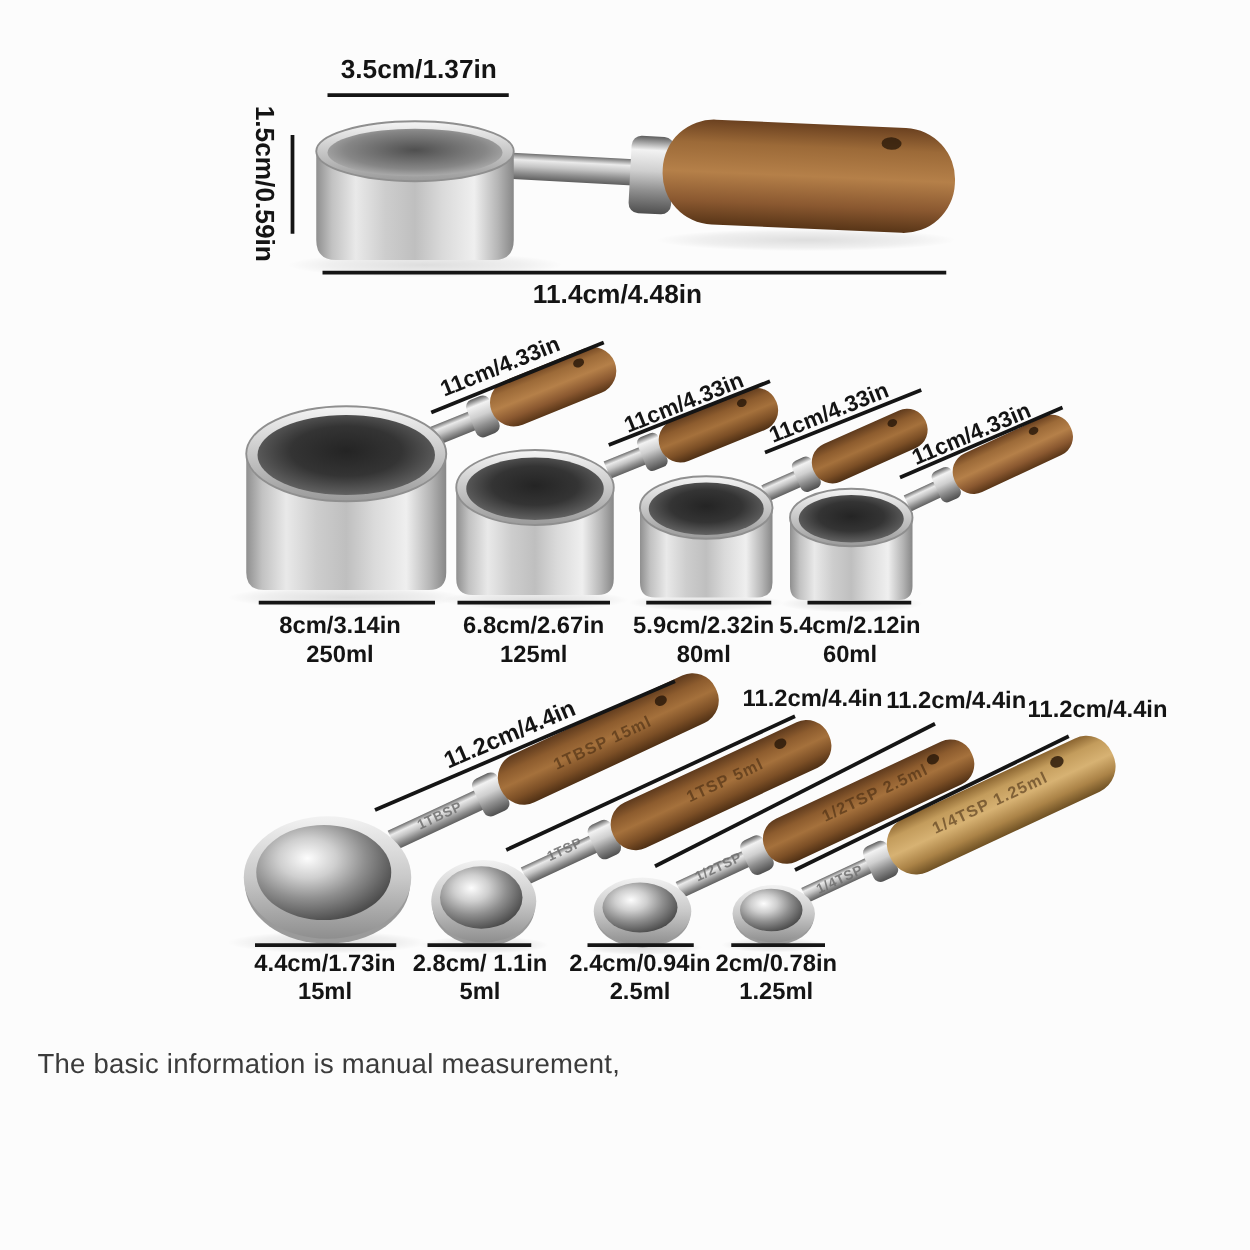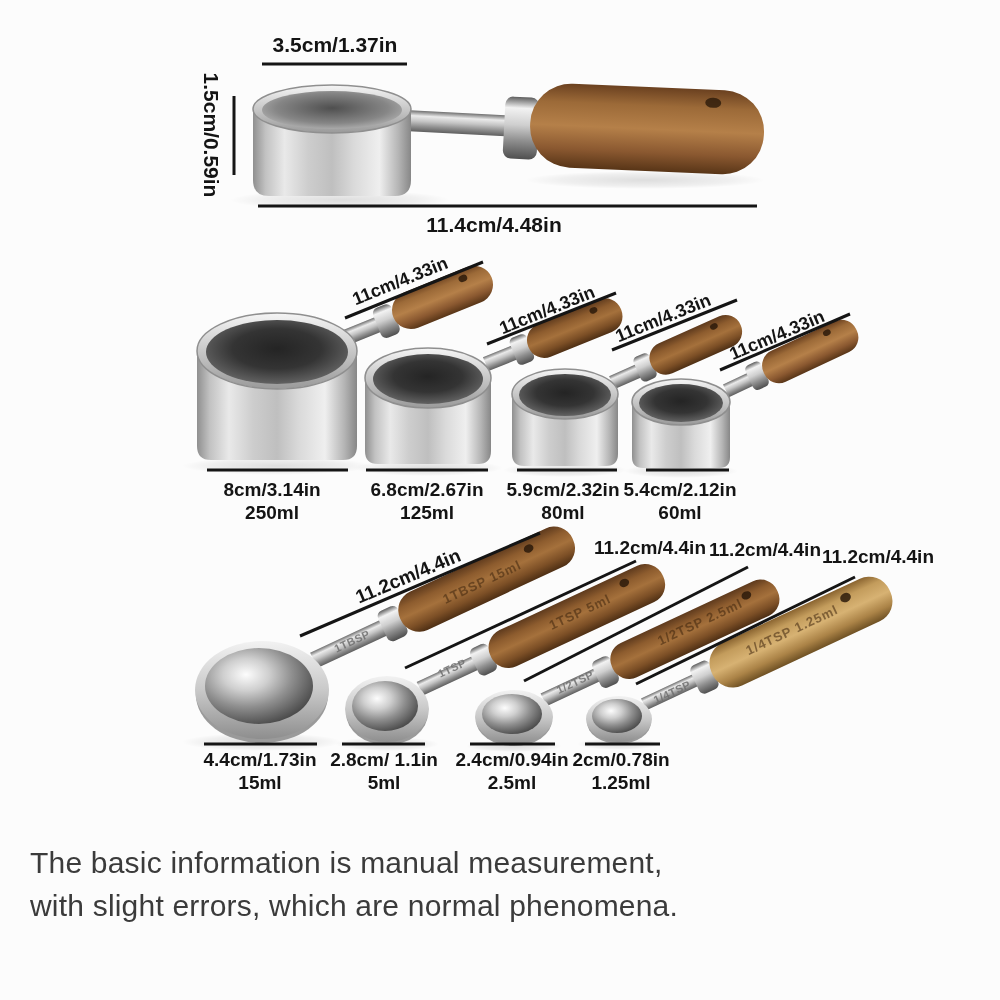--- a/index.html
+++ b/index.html
@@ -1,26 +1,26 @@
 <!DOCTYPE html>
 <html><head>
 <meta charset="utf-8">
 <style>
   html,body{margin:0;padding:0;}
   body{width:1000px;height:1000px;position:relative;overflow:hidden;background:#fcfcfc;
        font-family:"Liberation Sans",sans-serif;}
-  #stage{position:absolute;left:0;top:0;width:1000px;height:840px;}
+  #stage{position:absolute;left:0;top:12px;width:1000px;height:840px;}
   svg{position:absolute;left:0;top:0;}
   .lbl{position:absolute;transform:translate(-50%,-50%) rotate(var(--r,0deg));
        font-weight:bold;color:#141414;white-space:nowrap;line-height:1;}
   .fs21{font-size:21px;} .fs19{font-size:19px;} .fs18{font-size:18px;}
   .engrave{position:absolute;transform:translate(-50%,-50%) rotate(var(--r,0deg));
        font-size:13px;font-weight:bold;letter-spacing:1px;color:rgba(62,36,12,0.55);white-space:nowrap;}
   .engrave.metal{font-size:11px;color:rgba(110,110,110,0.85);letter-spacing:.5px;}
-  .para{position:absolute;font-size:30px;letter-spacing:.2px;color:#3b3b3b;white-space:nowrap;font-weight:400;margin-top:20px;}
+  .para{position:absolute;font-size:22px;letter-spacing:.2px;color:#3b3b3b;white-space:nowrap;font-weight:400;}
 </style>
 </head>
 <body>
 
 <div id="stage">
 
 <svg width="1000" height="1000" viewBox="0 0 1000 1000">
   <defs>
     <linearGradient id="steelH" x1="0" y1="0" x2="1" y2="0">
       <stop offset="0" stop-color="#8f8f8f"></stop>
@@ -293,15 +293,14 @@
 <div class="lbl fs19" style="left:260px;top:759px">4.4cm/1.73in</div>
 <div class="lbl fs19" style="left:260px;top:782px">15ml</div>
 <div class="lbl fs19" style="left:384px;top:759px">2.8cm/ 1.1in</div>
 <div class="lbl fs19" style="left:384px;top:782px">5ml</div>
 <div class="lbl fs19" style="left:512px;top:759px">2.4cm/0.94in</div>
 <div class="lbl fs19" style="left:512px;top:782px">2.5ml</div>
 <div class="lbl fs19" style="left:621px;top:759px">2cm/0.78in</div>
 <div class="lbl fs19" style="left:621px;top:782px">1.25ml</div>
 
 <div class="para" style="left:30px;top:826px">The basic information is manual measurement,</div>
-<div class="para" style="left:30px;top:869px">with slight errors, which are normal phenomena.</div>
 
 </div>
 
 </body></html>

